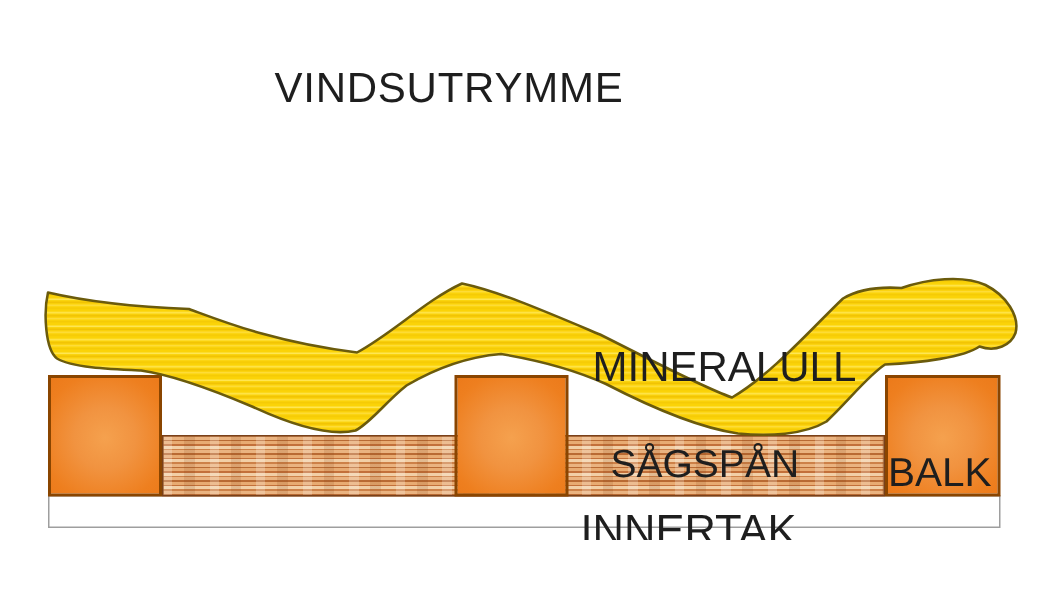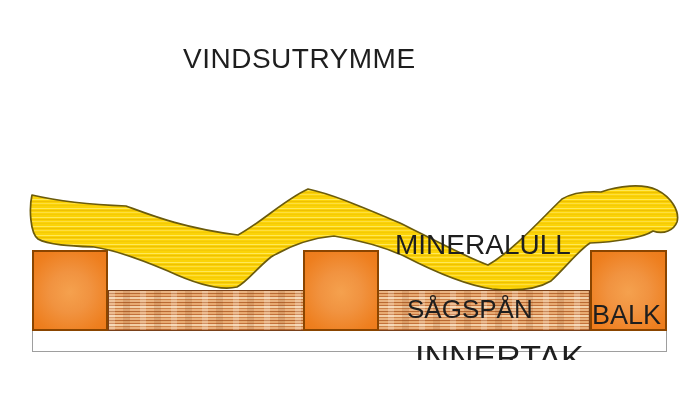--- a/index.html
+++ b/index.html
@@ -20,21 +20,21 @@
     position: absolute;
     color: var(--text, #1e1e1e);
     line-height: 1;
     white-space: nowrap;
     z-index: 6;
   }
   .title       { left: 183px; top: 45px;  font-size: 28px; letter-spacing: 0.5px; }
   .mineralull  { left: 395px; top: 231px; font-size: 28px; }
   .sagspan     { left: 407px; top: 296px; font-size: 26px; }
   .balk        { left: 592px; top: 271px; font-size: 27px; margin-top: 31px; }
-  .innertak    { left: 415px; top: 340px; font-size: 34px; }
+  .innertak    { left: 387px; top: 340px; font-size: 29px; }
 
   .ceiling {
     position: absolute;
     left: 32px; top: 330px;
     width: 635px; height: 22px;
     box-sizing: border-box;
     background: var(--ceiling-fill, #ffffff);
     border: 1px solid var(--ceiling-outline, #9e9e9e);
     z-index: 1;
   }

